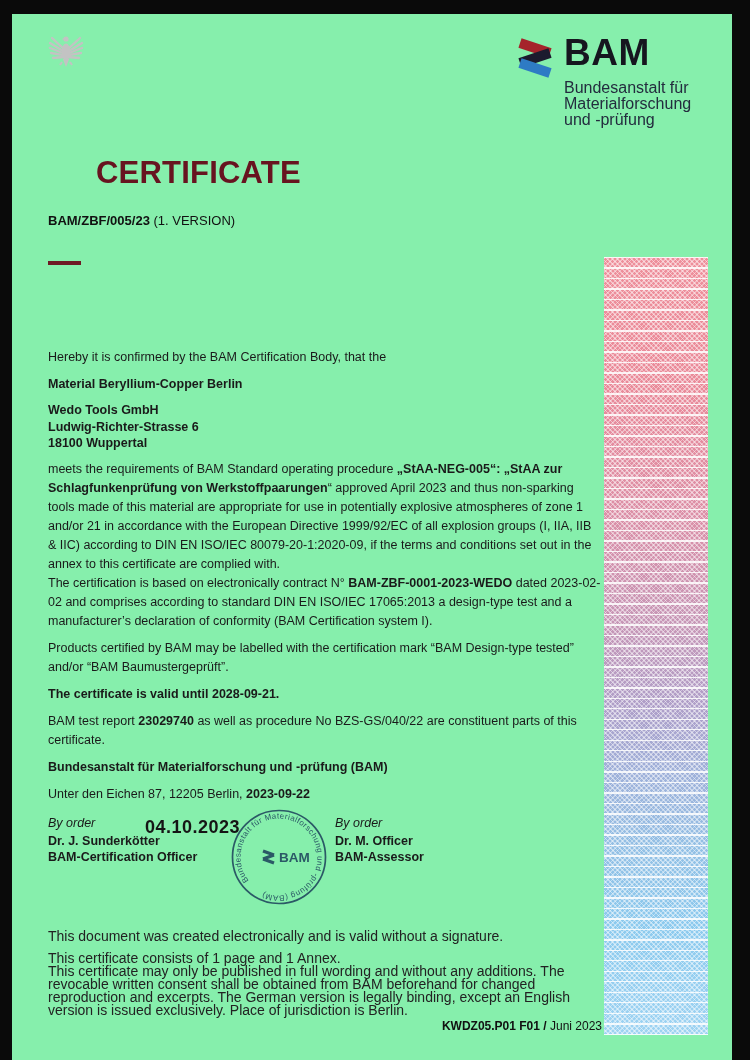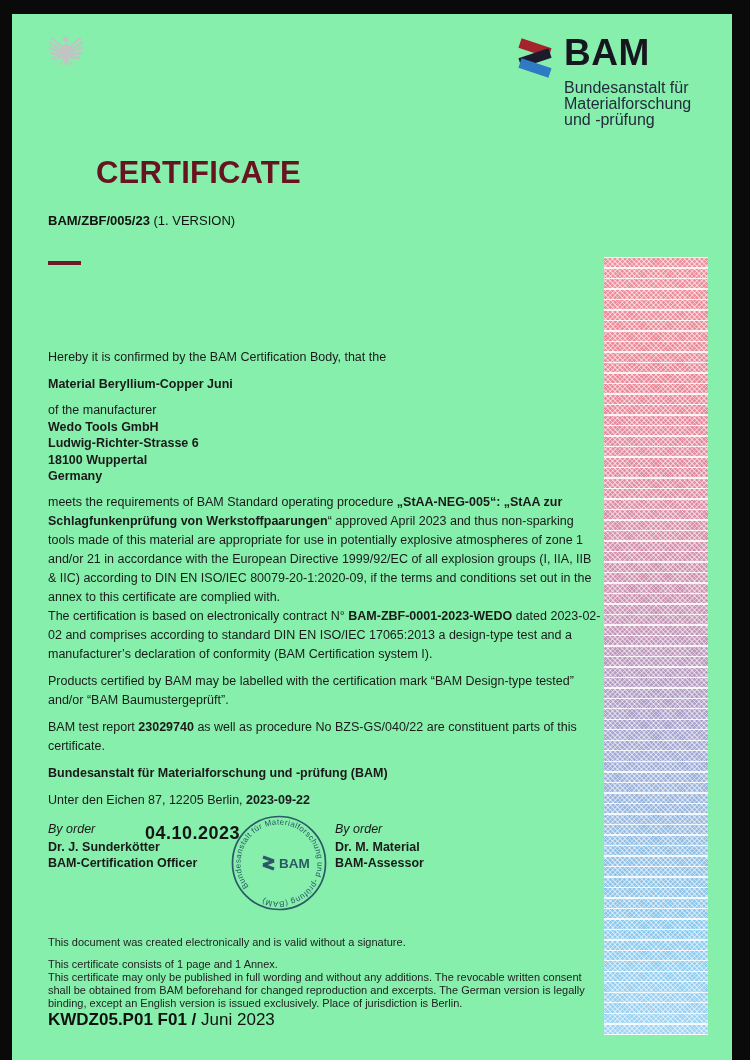--- a/index.html
+++ b/index.html
@@ -39,24 +39,24 @@
   .addr{line-height:16.5px;}
   
   .sigrow{position:relative;height:88px;margin-top:10px;}
   .sig-left{position:absolute;left:0;top:0;}
   .sig-right{position:absolute;left:287px;top:0;}
   .sig-byorder{margin:0 0 11px 0;font-style:italic;}
   .sig-name,.sig-role{margin:0;line-height:16.5px;font-weight:bold;}
   .date-stamp{position:absolute;left:97px;top:4px;font-size:18px;font-weight:700;color:#151515;letter-spacing:0.5px;}
   .stamp{position:absolute;left:182px;top:-6px;width:98px;height:98px;}
   
-  .fineprint{margin-top:28px;font-size:11px;line-height:13px;color:#222;}
+  .fineprint{margin-top:28px;font-size:14px;line-height:13px;color:#222;}
   .fineprint p{margin:0;}
   .fp-gap{margin-top:9px !important;}
-  .footer-code{margin-top:30px;font-size:17px;color:#111;}
+  .footer-code{margin-top:30px;font-size:12px;color:#111;text-align:right;}
 </style>
 </head>
 <body>
 
 <div class="page">
 
   <svg class="eagle" viewBox="0 0 36 38">
     <g fill="none" stroke="#c3c3c3" stroke-width="2.3" stroke-linecap="round">
       <path d="M16,17 L4,6"></path>
         <path d="M15,19 L2,11"></path>
@@ -97,31 +97,30 @@
   <div class="title">CERTIFICATE</div>
   <div class="subnum">
     <span class="num">BAM/ZBF/005/23</span><span> (1. VERSION)</span>
   </div>
   <div class="dash"></div>
 
   <div class="guilloche"></div>
 
   <div class="content">
     <p>Hereby it is confirmed by the BAM Certification Body, that the</p>
-    <p class="bold gap">Material Beryllium-Copper Juni</p>
+    <p class="bold gap">Material Beryllium-Copper Berlin</p>
     <div class="gap addr">
-      <p>of the manufacturer</p>
       <p class="bold">Wedo Tools GmbH</p>
       <p class="bold">Ludwig-Richter-Strasse 6</p>
       <p class="bold">18100 Wuppertal</p>
-      <p class="bold">Germany</p>
     </div>
     <p class="gap"><span>meets the requirements of BAM Standard operating procedure </span><span style="font-weight: 700;">„StAA-NEG-005“: „StAA zur Schlagfunkenprüfung von Werkstoffpaarungen</span><span>“ approved April 2023 and thus non-sparking tools made of this material are appropriate for use in potentially explosive atmospheres of zone 1 and/or 21 in accordance with the European Directive 1999/92/EC of all explosion groups (I, IIA, IIB &amp; IIC) according to DIN EN ISO/IEC 80079-20-1:2020-09, if the terms and conditions set out in the annex to this certificate are complied with.</span></p>
     <p><span>The certification is based on electronically contract N° </span><span style="font-weight: 700;">BAM-ZBF-0001-2023-WEDO</span><span> dated 2023-02-02 and comprises according to standard DIN EN ISO/IEC 17065:2013 a design-type test and a manufacturer’s declaration of conformity (BAM Certification system I).</span></p>
     <p class="gap">Products certified by BAM may be labelled with the certification mark “BAM Design-type tested” and/or “BAM Baumustergeprüft”.</p>
+    <p class="bold gap">The certificate is valid until 2028-09-21.</p>
     <p class="gap"><span>BAM test report </span><span style="font-weight: 700;">23029740</span><span> as well as procedure No BZS-GS/040/22 are constituent parts of this certificate.</span></p>
     <p class="bold gap">Bundesanstalt für Materialforschung und -prüfung (BAM)</p>
     <p class="gap"><span>Unter den Eichen 87, 12205 Berlin, </span><span style="font-weight: 700;">2023-09-22</span></p>
 
     <div class="sigrow">
       <div class="sig-left">
         <p class="sig-byorder">By order</p>
         <p class="sig-name">Dr. J. Sunderkötter</p>
         <p class="sig-role">BAM-Certification Officer</p>
       </div>
@@ -136,21 +135,21 @@
         </text>
         <g>
           <path d="M33,43 L44,47" stroke="#2b5966" stroke-width="3.2"></path>
           <path d="M44,47 L33,51" stroke="#2b5966" stroke-width="3.2"></path>
           <path d="M33,51 L44,55" stroke="#2b5966" stroke-width="3.2"></path>
         </g>
         <text x="49" y="54" font-size="13.5" font-weight="bold" fill="#2b5966" font-family="Liberation Sans, sans-serif">BAM</text>
       </svg>
       <div class="sig-right">
         <p class="sig-byorder">By order</p>
-        <p class="sig-name">Dr. M. Material</p>
+        <p class="sig-name">Dr. M. Officer</p>
         <p class="sig-role">BAM-Assessor</p>
       </div>
     </div>
 
     <div class="fineprint">
       <p>This document was created electronically and is valid without a signature.</p>
       <p class="fp-gap">This certificate consists of 1 page and 1 Annex.</p>
       <p>This certificate may only be published in full wording and without any additions. The revocable written consent shall be obtained from BAM beforehand for changed reproduction and excerpts. The German version is legally binding, except an English version is issued exclusively. Place of jurisdiction is Berlin.</p>
     </div>
 

